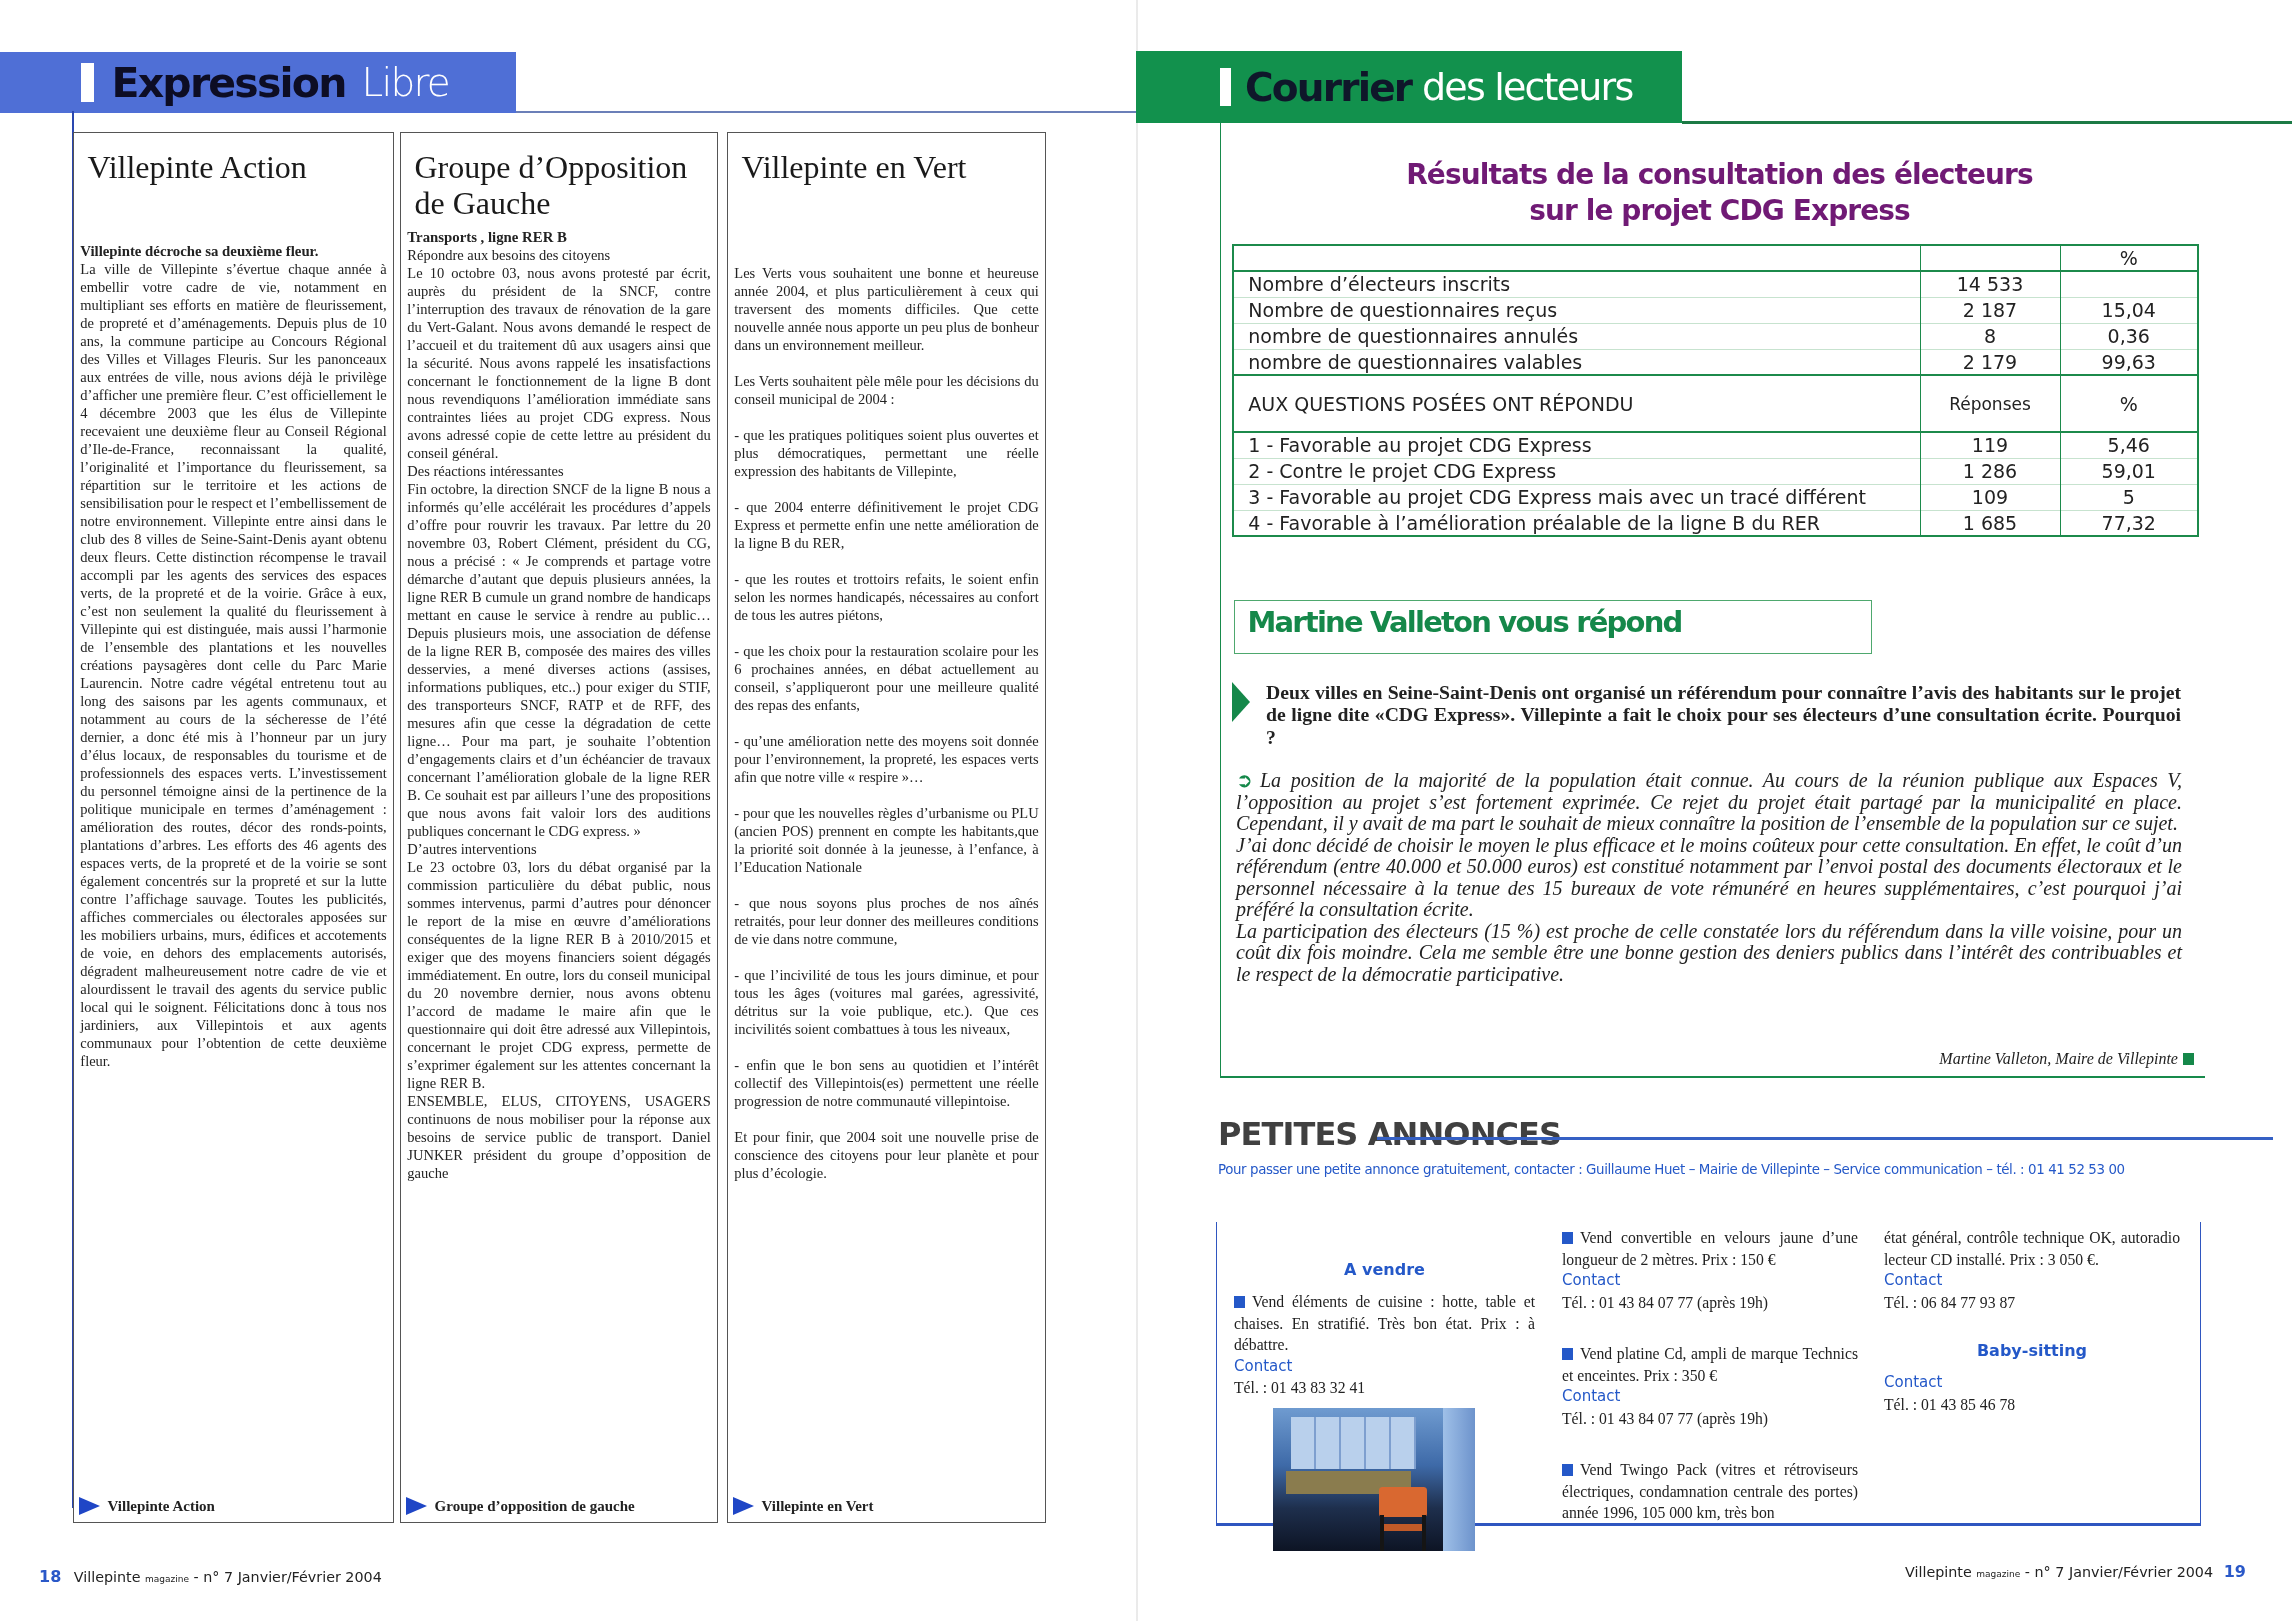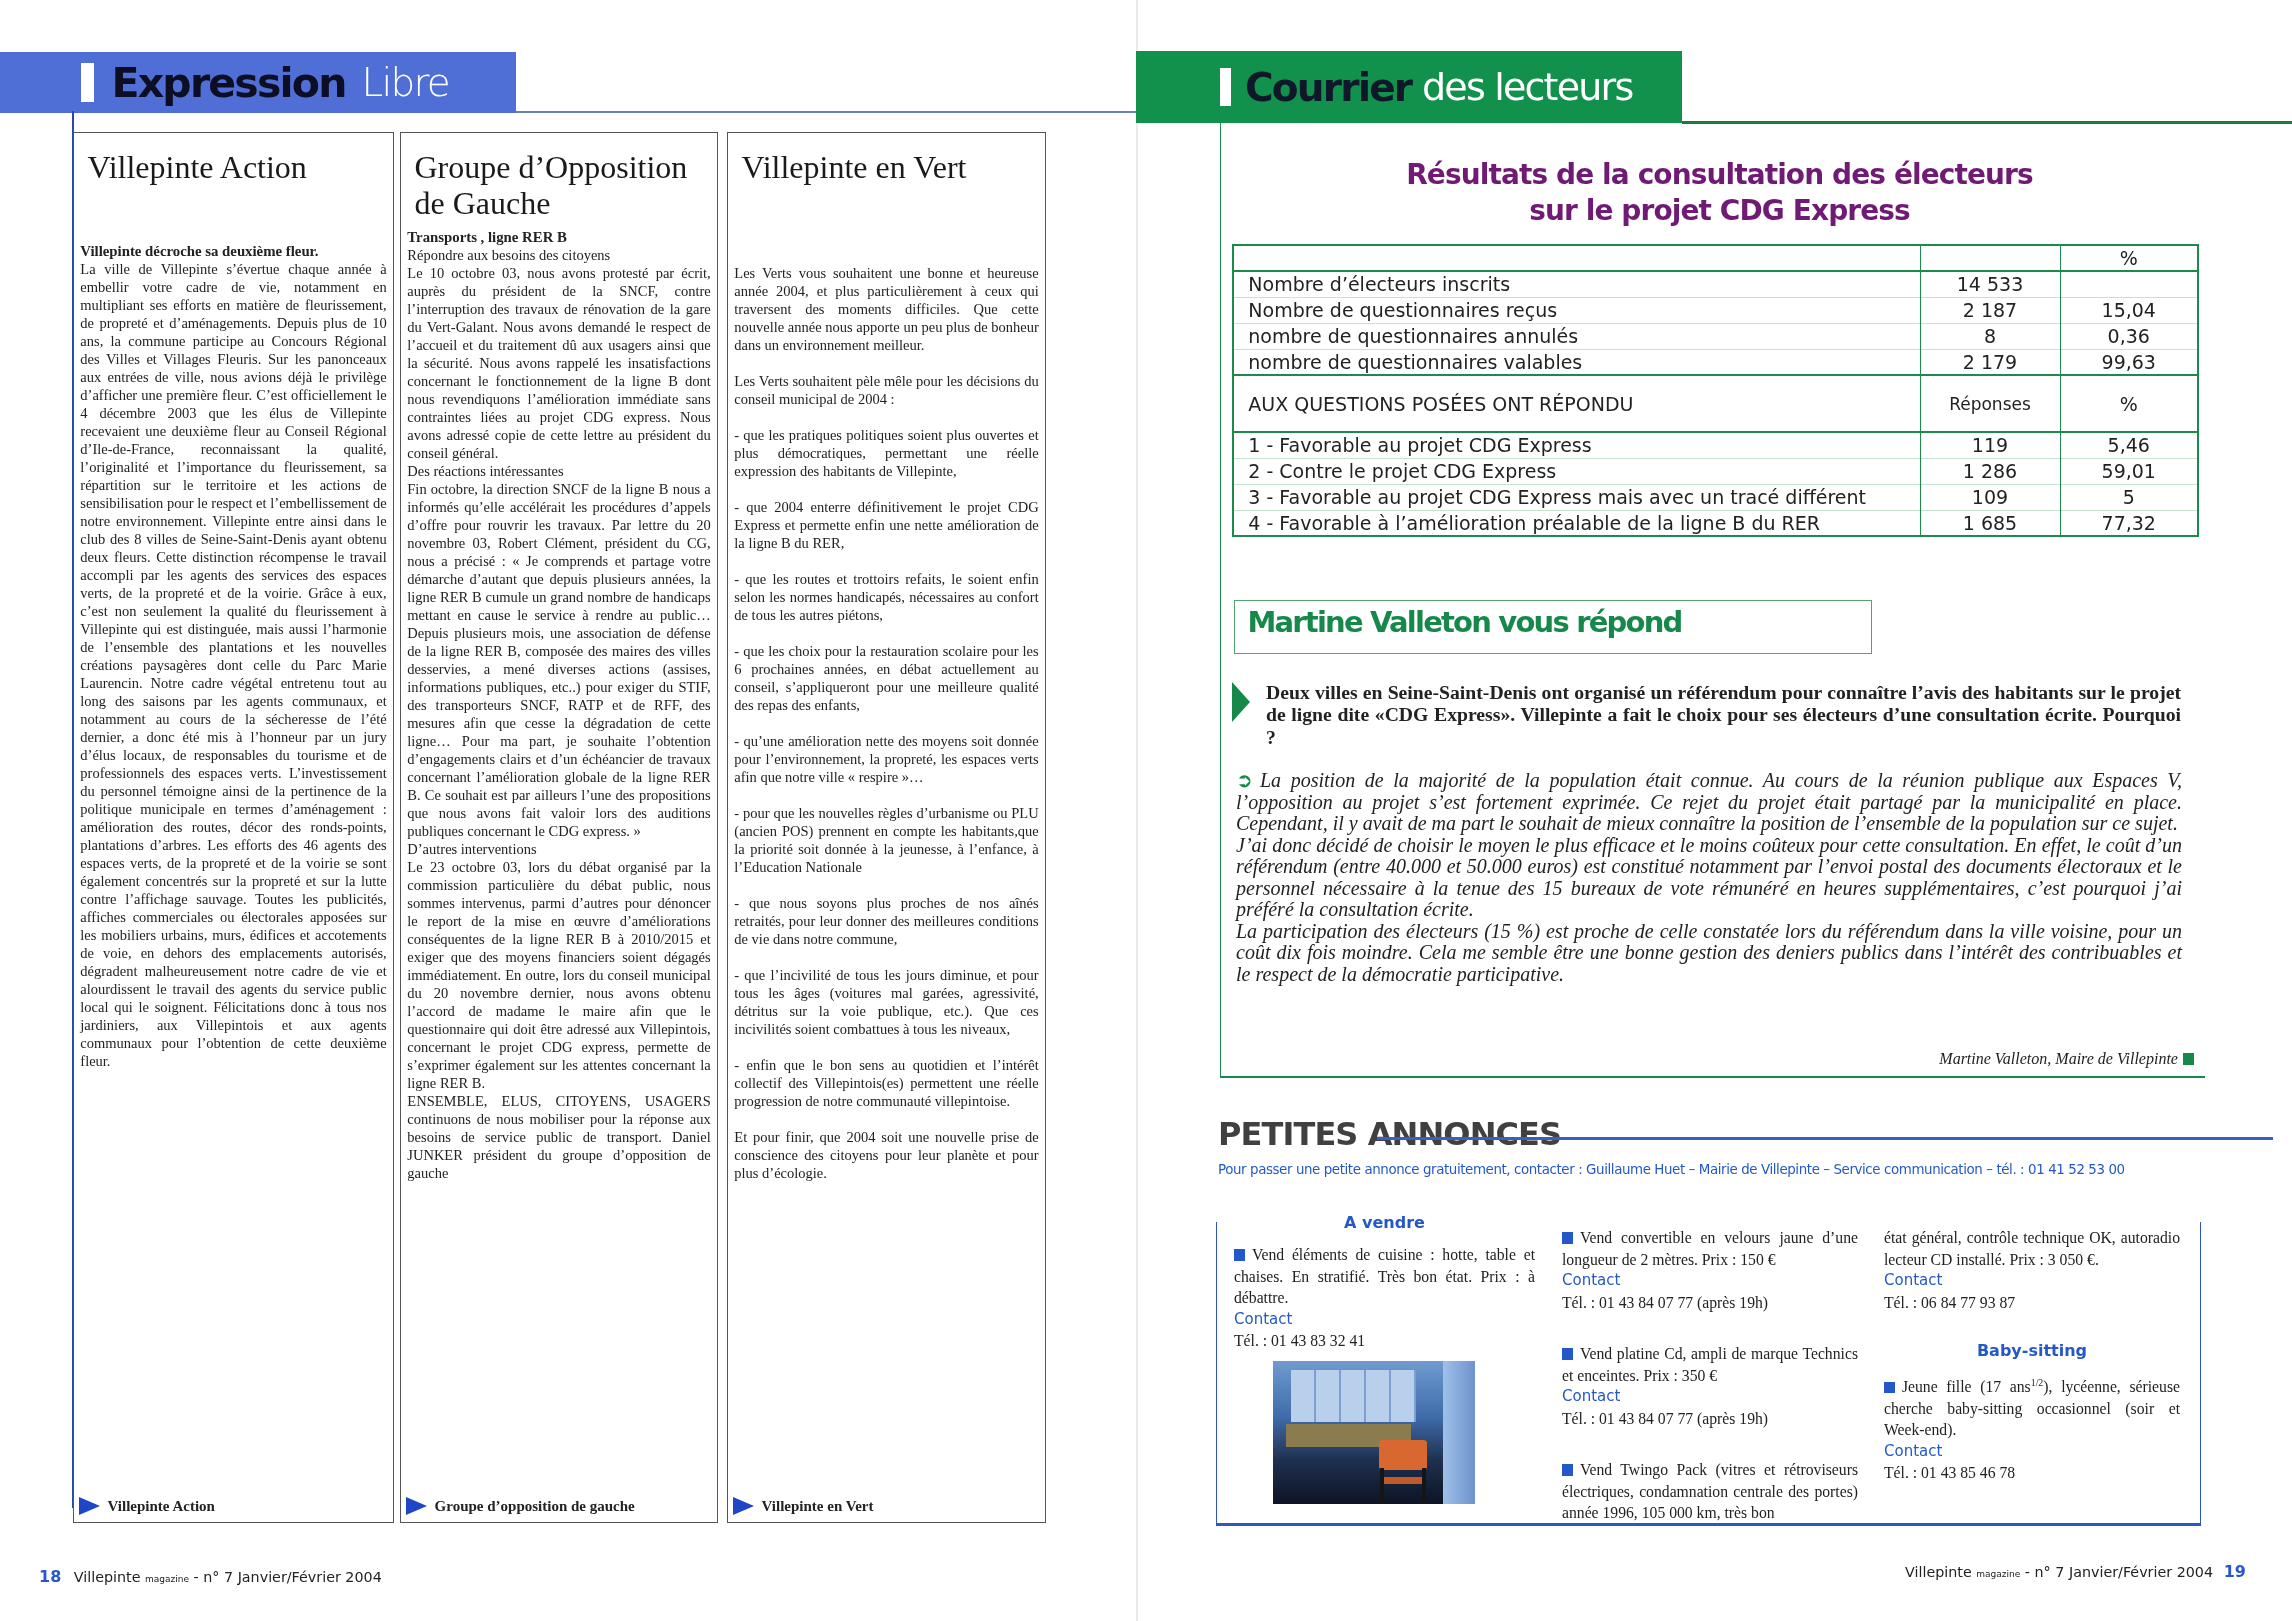--- a/index.html
+++ b/index.html
@@ -68,21 +68,21 @@
 .pa-title{position:absolute;left:1218px;top:1115px;font-family:"DejaVu Sans",sans-serif;font-weight:bold;font-size:32px;color:#404040;letter-spacing:-0.9px}
 .pa-rule{position:absolute;left:1377px;top:1137px;width:896px;height:2.7px;background:#3560c4}
 .pa-info{position:absolute;left:1218px;top:1162px;font-family:"DejaVu Sans",sans-serif;font-size:13.4px;color:#2458c8;letter-spacing:-0.4px}
 .pa-frame{position:absolute;left:1216px;top:1222px;width:985px;height:304px;border-left:1.8px solid #2f56c0;border-right:1.8px solid #2f56c0;border-bottom:3.6px solid #2f56c0}
 
 .pa-col{position:absolute;font-size:15.7px;line-height:21.5px;text-align:justify}
 .pa-col .head{font-family:"DejaVu Sans",sans-serif;font-weight:bold;font-size:16px;color:#2458c8;text-align:center;margin-bottom:10.7px}
 .pa-col .contact{font-family:"DejaVu Sans",sans-serif;font-size:15px;color:#2458c8}
 .pa-col .item{margin-bottom:19.7px}
 .sq{display:inline-block;width:10.7px;height:11.6px;background:#2458c8;margin-right:7.2px;vertical-align:-0.9px}
-#pa1{left:1234px;top:1212px;width:301px}
+#pa1{left:1234px;top:1259px;width:301px}
 #pa2{left:1562px;top:1227px;width:296px}
 #pa3{left:1884px;top:1227px;width:296px}
 .kitchen{width:202px;height:143px;margin:9px 0 0 39px;position:relative;overflow:hidden;background:linear-gradient(180deg,#6f9bd0 0%,#3e6aa8 40%,#1e2f4d 70%,#0d1424 100%)}
 .k-tile{position:absolute;left:18px;top:9px;width:125px;height:52px;background:repeating-linear-gradient(90deg,#b9d0ec 0 23px,#7e9fcf 23px 25px)}
 .k-splash{position:absolute;left:12.5px;top:63px;width:125px;height:23px;background:#8a7c4e}
 .k-chair{position:absolute;left:106px;top:79px;width:48px;height:30px;background:#d96830;border-radius:3.6px}
 .k-leg1{position:absolute;left:107px;top:107px;width:3.6px;height:36px;background:#151515}
 .k-leg2{position:absolute;left:149px;top:107px;width:3.6px;height:36px;background:#151515}
 .k-seat{position:absolute;left:109px;top:116px;width:43px;height:7.2px;background:#c05a28}
 .k-wall{position:absolute;left:170px;top:0;width:32px;height:143px;background:linear-gradient(90deg,#9fc0e8,#6d93cc)}
@@ -293,21 +293,20 @@
 </div>
 
 <div class="pa-col" id="pa3">
   <div class="item" style="margin-bottom:27px">
     <div>état général, contrôle technique OK, autoradio lecteur CD installé. Prix : 3 050 €.</div>
     <div class="contact">Contact</div>
     <div>Tél. : 06 84 77 93 87</div>
   </div>
   <div class="head">Baby-sitting</div>
   <div class="item">
-    <div><span class="sq"></span><span>Jeune fille (17 ans</span><sup style="font-size:9.9px">1/2</sup><span>), lycéenne, sérieuse cherche baby-sitting occasionnel (soir et Week-end).</span></div>
     <div class="contact">Contact</div>
     <div>Tél. : 01 43 85 46 78</div>
   </div>
 </div>
 
 <div class="folio-right">
   <span><span>Villepinte</span> <span class="folio-mag">magazine</span> <span>- n° 7 Janvier/Février 2004</span></span>
   <span class="folio-num">19</span>
 </div>
 

